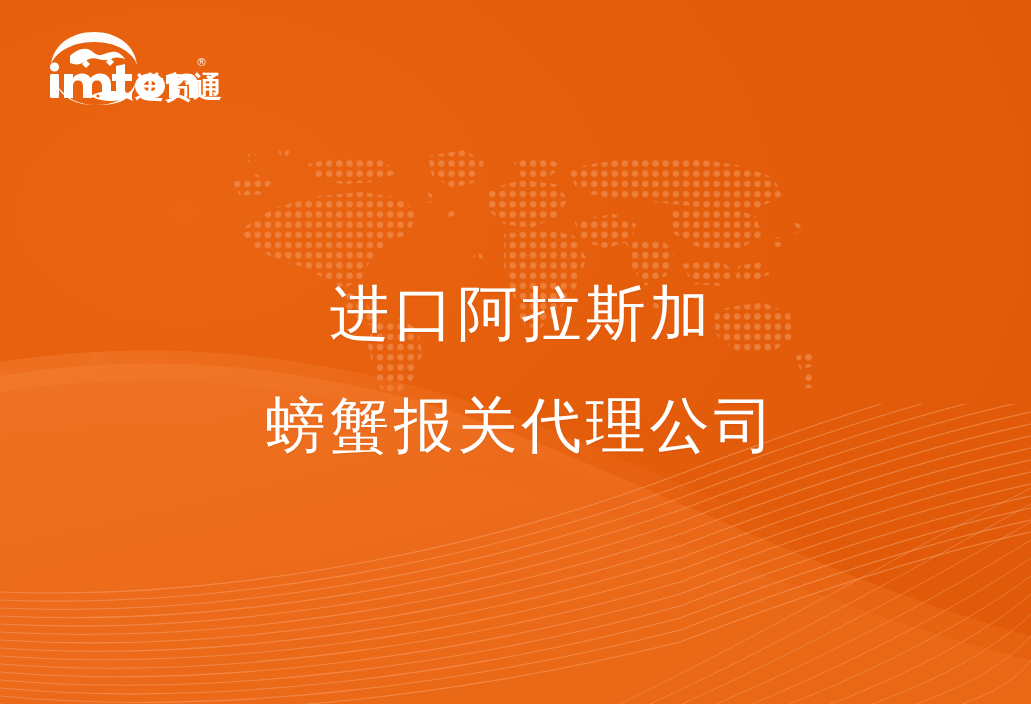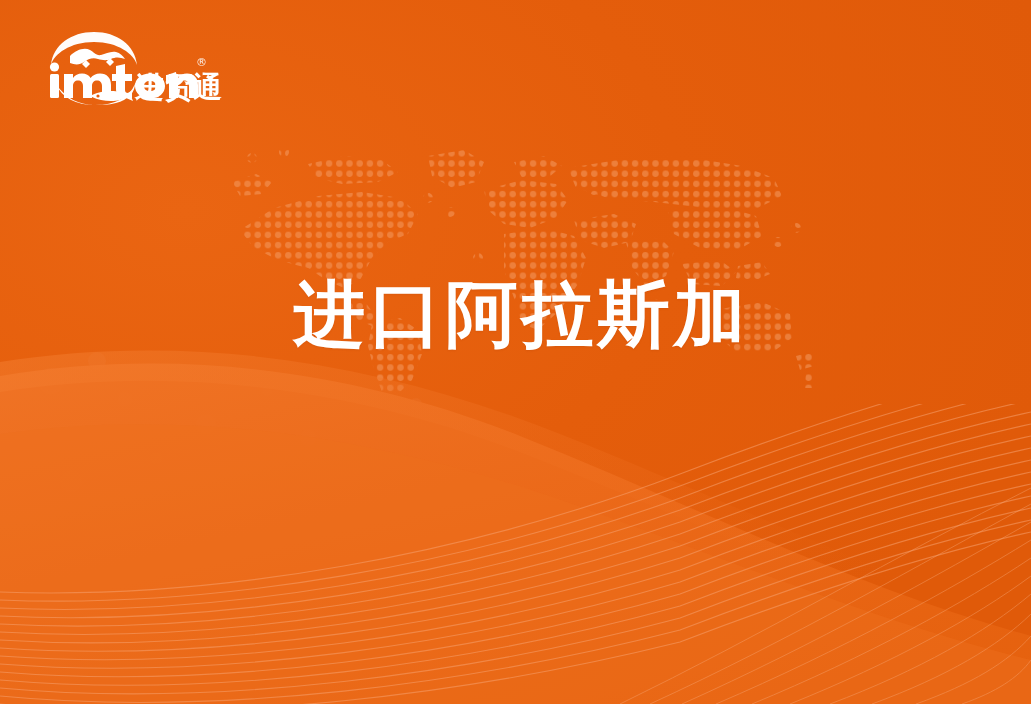--- a/index.html
+++ b/index.html
@@ -86,23 +86,23 @@
     position: absolute;
     left: 0;
     right: 0;
     top: 258px;
     text-align: center;
     color: #ffffff;
     pointer-events: none;
   }
   .headline .line {
     display: block;
-    font-size: 72px;
+    font-size: 60px;
     line-height: 112px;
-    font-weight: 700;
+    font-weight: 400;
     letter-spacing: 4px;
     text-shadow: 0 1px 2px rgba(120,40,0,0.10);
     margin-left: 12px;
   }
 </style>
 </head>
 <body>
 
 <div class="banner">
 
@@ -294,15 +294,16 @@
       </g>
 
       <text x="95" y="71" font-family="'DejaVu Sans','Liberation Sans',sans-serif" font-size="29" font-weight="700" fill="#ffffff" letter-spacing="0">进贸通</text>
 
       <text x="156" y="40" font-family="'DejaVu Sans','Liberation Sans',sans-serif" font-size="11" fill="#ffffff" opacity="0.9">®</text>
     </svg>
   </div>
 
   <div class="headline">
     <span class="line">进口阿拉斯加</span>
+    <span class="line">螃蟹报关代理公司</span>
   </div>
 
 </div>
 
 </body></html>

